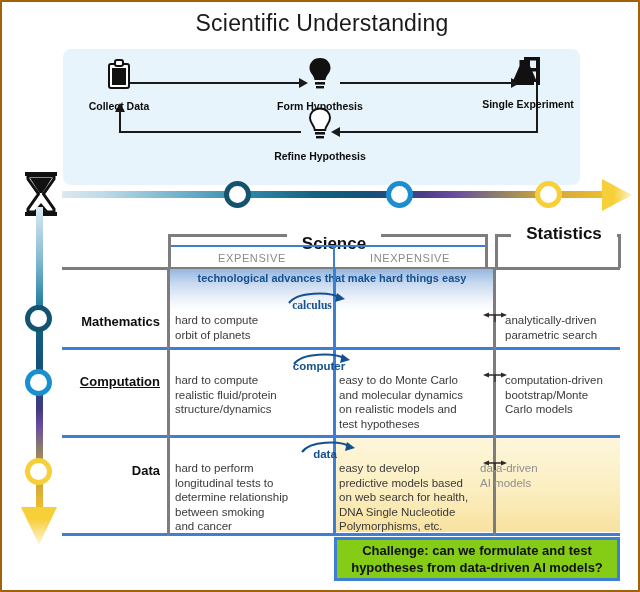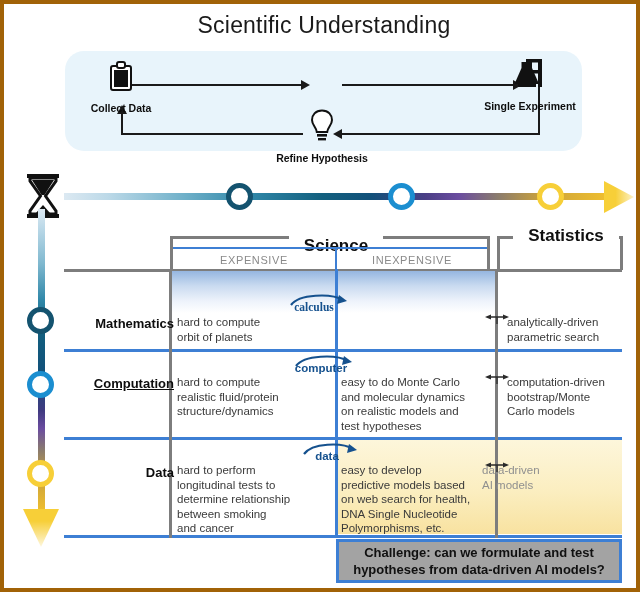--- a/index.html
+++ b/index.html
@@ -1,26 +1,26 @@
 <!DOCTYPE html>
 <html><head>
 <meta charset="utf-8">
 <style>
   html,body{margin:0;padding:0;background:#ffffff;}
   body{font-family:"Liberation Sans",sans-serif;}
   #page{position:relative;width:640px;height:592px;background:#ffffff;
-        border:4px solid #a16207;box-sizing:border-box;overflow:hidden;}
+        border:2px solid #a16207;box-sizing:border-box;overflow:hidden;}
 
   
   #title{position:absolute;left:0;top:8px;width:640px;text-align:center;
          font-size:23px;color:#1a1a1a;letter-spacing:.2px;}
 
   
-  #flow-panel{position:absolute;left:61px;top:47px;width:517px;height:100px;
-              background:#e8f4fb;border-radius:19px;}
+  #flow-panel{position:absolute;left:61px;top:47px;width:517px;height:136px;
+              background:#e8f4fb;border-radius:8px;}
   .flow-node{position:absolute;text-align:center;}
   .flow-label{font-size:10.5px;font-weight:bold;color:#0d0d0d;line-height:12px;
               white-space:nowrap;}
   .flow-icon{display:block;margin:0 auto 3px auto;}
 
   .flow-arrow{position:absolute;height:2px;background:#1a1a1a;}
   .arrow-head-r{position:absolute;width:0;height:0;
        border-top:5px solid transparent;border-bottom:5px solid transparent;
        border-left:9px solid #1a1a1a;}
   .arrow-head-l{position:absolute;width:0;height:0;
@@ -70,37 +70,37 @@
   .subhead-div{position:absolute;width:2px;background:#3d7fd4;}
 
   
   .hline-gray{position:absolute;height:3px;background:#7d7d7d;}
   .hline-blue{position:absolute;height:3px;background:#3d7fd4;}
   .vline-gray{position:absolute;width:3px;background:#7d7d7d;}
   .vline-blue{position:absolute;width:3px;background:#3d7fd4;}
 
   
   .rowlabel{position:absolute;font-size:13px;font-weight:bold;color:#0d0d0d;
-            text-align:right;margin-left:12px;}
+            text-align:right;}
   .cell{position:absolute;font-size:11.5px;color:#3a3a3a;line-height:14.5px;}
   .cell.muted{color:#8f8f8f;}
 
   
   #tech-banner{position:absolute;left:168px;top:267px;width:324px;height:42px;
      background:linear-gradient(180deg,#95b6e0 0%,#c9daf0 35%,#eef3fb 72%,#ffffff 100%);}
   #tech-banner-text{position:absolute;left:168px;top:270px;width:324px;
      text-align:center;font-size:11px;font-weight:bold;color:#15518e;}
 
   
   #data-highlight{position:absolute;left:332px;top:436px;width:286px;height:94px;
      background:linear-gradient(180deg,#fdf6db 0%,#fbeec0 55%,#f8e2a0 100%);}
 
   
   #challenge{position:absolute;left:332px;top:535px;width:286px;height:44px;
-     background:#a3a3a3;border:3px solid #3d7fd4;box-sizing:border-box;
+     background:#84cc16;border:3px solid #3d7fd4;box-sizing:border-box;
      display:flex;align-items:center;justify-content:center;text-align:center;
      font-size:13px;font-weight:bold;color:#101010;line-height:17px;padding:0 5px;}
 
   
   .curve-label{position:absolute;font-size:11.5px;font-weight:bold;color:#15518e;
                text-align:center;}
   .curve-svg{position:absolute;}
   .link-svg{position:absolute;}
 </style>
 </head>
@@ -130,20 +130,30 @@
       <span class="flow-icon">
         <svg width="24" height="30" viewBox="0 0 24 30">
           <rect x="2" y="5" width="20" height="24" rx="2" fill="#ffffff" stroke="#111" stroke-width="2"></rect>
           <rect x="5" y="9" width="14" height="17" fill="#111"></rect>
           <rect x="8" y="1" width="8" height="6" rx="2" fill="#ffffff" stroke="#111" stroke-width="2"></rect>
         </svg>
       </span>
       <span class="flow-label">Collect Data</span>
     </div>
 
+    <div class="flow-node" style="left:205px;top:8px;width:104px;">
+      <span class="flow-icon">
+        <svg width="24" height="32" viewBox="0 0 24 32">
+          <path d="M12 1 C5 1 1.5 6 1.5 11 C1.5 16 6 18 6.5 23 L17.5 23 C18 18 22.5 16 22.5 11 C22.5 6 19 1 12 1 Z" fill="#111"></path>
+          <rect x="7" y="25" width="10" height="2.6" fill="#111"></rect>
+          <rect x="8" y="29" width="8" height="2.4" fill="#111"></rect>
+        </svg>
+      </span>
+      <span class="flow-label">Form Hypothesis</span>
+    </div>
 
     <div class="flow-node" style="left:417px;top:8px;width:96px;">
       <span class="flow-icon">
         <svg width="36" height="30" viewBox="0 0 36 30">
           <rect x="26" y="0" width="4" height="28" fill="#111"></rect>
           <rect x="14" y="0" width="14" height="3.5" fill="#111"></rect>
           <rect x="14" y="11" width="14" height="3.5" fill="#111"></rect>
           <path d="M9.5 3 L20 3 L20 9 L27 25 L2.5 25 L9.5 9 Z" fill="#111"></path>
           <rect x="6" y="25" width="18" height="3" fill="#111"></rect>
         </svg>
@@ -200,20 +210,21 @@
   <div class="hline-gray" style="left:60px;top:265px;width:558px;"></div>
   <div class="hline-blue" style="left:60px;top:345px;width:558px;"></div>
   <div class="hline-blue" style="left:60px;top:433px;width:558px;"></div>
   <div class="hline-blue" style="left:60px;top:531px;width:558px;"></div>
 
   <div class="vline-gray" style="left:165px;top:265px;height:269px;"></div>
   <div class="vline-blue" style="left:331px;top:265px;height:269px;"></div>
   <div class="vline-gray" style="left:491px;top:265px;height:269px;"></div>
 
   <div id="tech-banner"></div>
+  <div id="tech-banner-text">technological advances that make hard things easy</div>
 
   <div id="data-highlight"></div>
 
   <div class="vline-blue" style="left:331px;top:265px;height:269px;"></div>
   <div class="vline-gray" style="left:491px;top:265px;height:269px;"></div>
 
   <div class="rowlabel" style="left:50px;top:312px;width:108px;">Mathematics</div>
 
   <svg class="curve-svg" style="left:285px;top:289px;" width="62" height="14" viewBox="0 0 62 14">
     <path d="M2 12 C10 1 42 0 54 7" fill="none" stroke="#15518e" stroke-width="2.2"></path>

